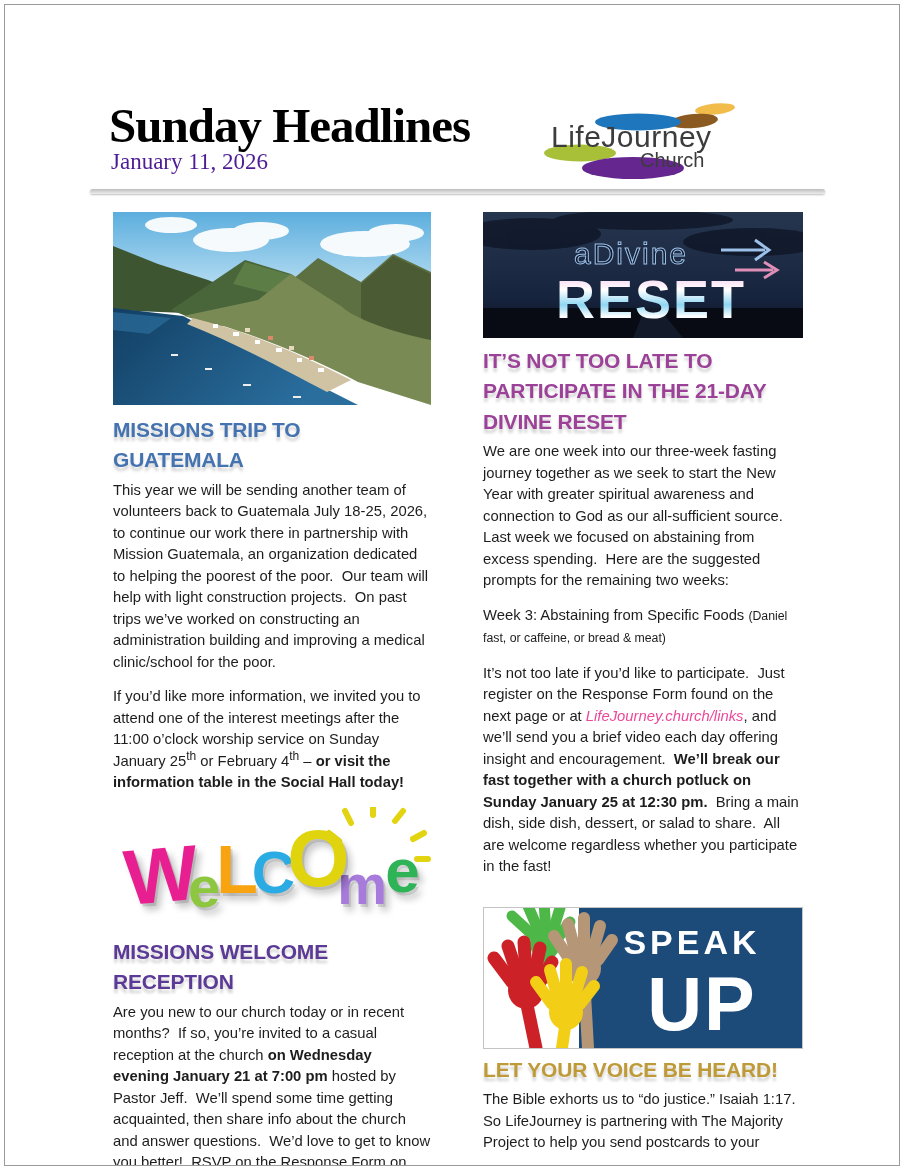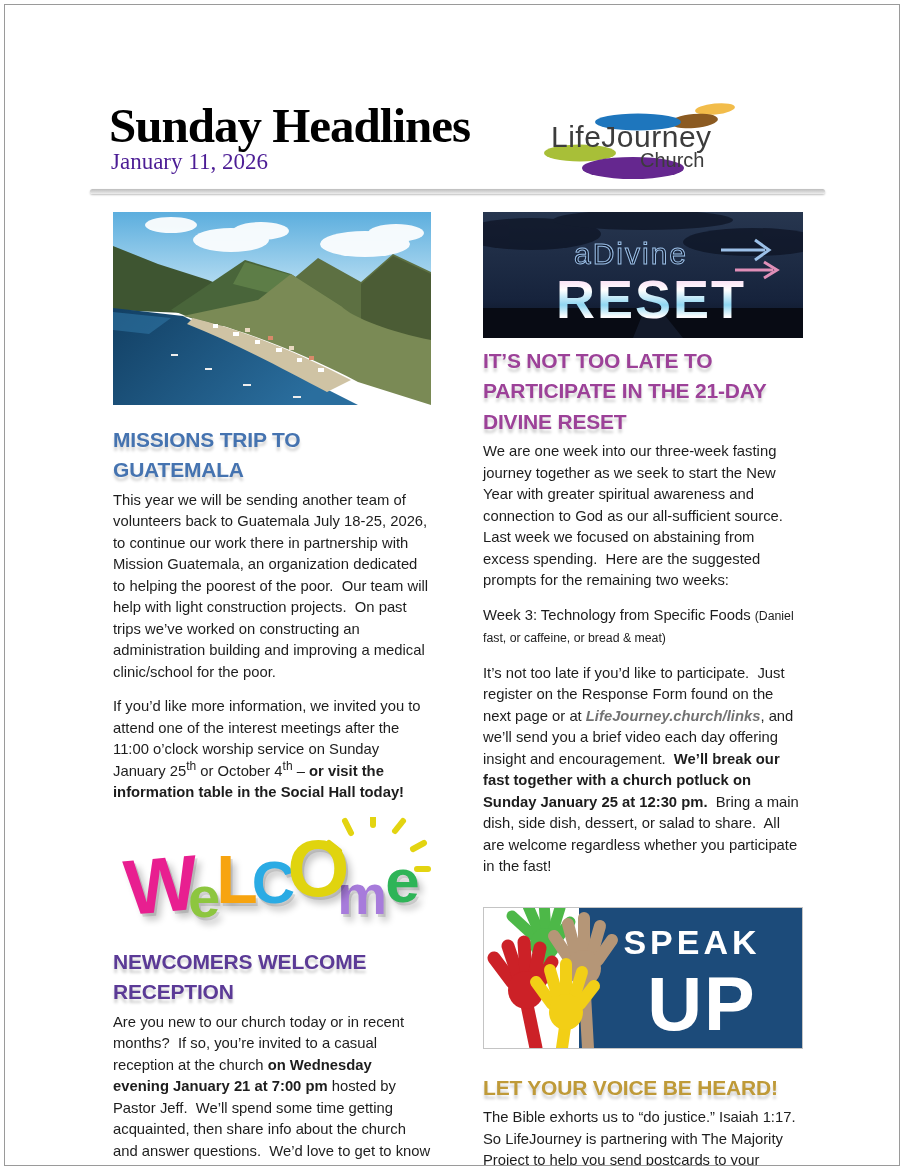--- a/index.html
+++ b/index.html
@@ -18,30 +18,30 @@
   
   .col{position:absolute;top:207px;}
   .col-left{left:108px;width:318px;}
   .col-right{left:478px;width:320px;}
 
   .photo{display:block;}
   .framed{border:1px solid #c4c4c4;}
 
   h2{margin:0 0 4px 0;font-size:21px;font-weight:700;letter-spacing:-0.2px;line-height:1.45;
      text-shadow:0 4px 3px rgba(0,0,0,0.18);}
-  .h-missions{margin-top:20px;}
+  .h-missions{margin-top:10px;}
   .h-newcomers{margin-top:2px;}
   .h-reset{margin-top:8px;margin-right:-14px;}
-  .h-voice{margin-top:24px;}
+  .h-voice{margin-top:6px;}
 
   .para{margin:0 0 13px 0;font-size:14.8px;line-height:21.5px;color:#1d1d1d;white-space:pre-wrap;}
   .para:last-child{margin-bottom:0;}
   .b{font-weight:700;}
   .small{font-size:12.3px;}
-  .link{color:#737373;font-weight:700;font-style:italic;}
+  .link{color:#ec4899;font-weight:400;font-style:italic;}
   sup{font-size:12px;line-height:0;}
 
   
   .welcome-art{position:relative;height:128px;margin:8px 0 0 0;display:flex;
     justify-content:center;align-items:center;overflow:hidden;}
   .wl{font-weight:800;line-height:1;display:inline-block;
       text-shadow:2px 3px 0 rgba(0,0,0,0.12),5px 7px 7px rgba(0,0,0,0.22);}
   .wl-0{font-size:78px;transform:rotate(-5deg) translateY(4px);}
   .wl-1{font-size:58px;transform:translateY(16px);margin-left:-10px;}
   .wl-2{font-size:68px;transform:translateY(-2px);margin-left:-4px;}
@@ -120,21 +120,21 @@
       <g fill="#eeeeee">
         <rect x="58" y="142" width="7" height="2"></rect>
           <rect x="92" y="156" width="7" height="2"></rect>
         <rect x="130" y="172" width="8" height="2"></rect>
           <rect x="180" y="184" width="8" height="2"></rect>
       </g>
     </svg>
 
     <h2 class="h-missions" style="color: rgb(69, 115, 176);">MISSIONS TRIP TO GUATEMALA</h2>
     <p class="para"><span>This year we will be sending another team of volunteers back to Guatemala July 18-25, 2026, to continue our work there in partnership with Mission Guatemala, an organization dedicated to helping the poorest of the poor.  Our team will help with light construction projects.  On past trips we’ve worked on constructing an administration building and improving a medical clinic/school for the poor.</span></p>
-    <p class="para"><span>If you’d like more information, we invited you to attend one of the interest meetings after the 11:00 o’clock worship service on Sunday January 25</span><sup>th</sup><span> or October 4</span><sup>th</sup><span> – </span><span class="b">or visit the information table in the Social Hall today!</span></p>
+    <p class="para"><span>If you’d like more information, we invited you to attend one of the interest meetings after the 11:00 o’clock worship service on Sunday January 25</span><sup>th</sup><span> or February 4</span><sup>th</sup><span> – </span><span class="b">or visit the information table in the Social Hall today!</span></p>
 
     <div class="welcome-art">
       <svg class="sun-rays" width="110" height="70" viewBox="0 0 110 70">
         <g stroke="#e3d411" stroke-width="6" stroke-linecap="round">
           <line x1="18" y1="40" x2="8" y2="32"></line>
             <line x1="30" y1="22" x2="24" y2="10"></line>
           <line x1="52" y1="14" x2="52" y2="4"></line>
             <line x1="74" y1="20" x2="82" y2="10"></line>
           <line x1="92" y1="38" x2="103" y2="32"></line>
             <line x1="96" y1="58" x2="107" y2="58"></line>
@@ -144,21 +144,21 @@
           <span class="wl wl-0" style="color: rgb(232, 31, 144);">W</span>
           <span class="wl wl-1" style="color: rgb(141, 198, 63);">e</span>
           <span class="wl wl-2" style="color: rgb(247, 164, 16);">L</span>
           <span class="wl wl-3" style="color: rgb(42, 171, 228);">C</span>
           <span class="wl wl-4" style="color: rgb(224, 212, 14);">O</span>
           <span class="wl wl-5" style="color: rgb(167, 123, 219);">m</span>
           <span class="wl wl-6" style="color: rgb(46, 180, 87);">e</span>
         </span>
     </div>
 
-    <h2 class="h-newcomers" style="color: rgb(91, 58, 150);">NEWCOMERS WELCOME RECEPTION</h2>
+    <h2 class="h-newcomers" style="color: rgb(91, 58, 150);">MISSIONS WELCOME RECEPTION</h2>
     <p class="para"><span>Are you new to our church today or in recent months?  If so, you’re invited to a casual reception at the church </span><span class="b">on Wednesday evening January 21 at 7:00 pm</span><span> hosted by Pastor Jeff.  We’ll spend some time getting acquainted, then share info about the church and answer questions.  We’d love to get to know you better!  RSVP on the Response Form on the next page or at </span><span class="link">LifeJourney.church/links</span><span class="b">.</span></p>
   </div>
 
   <div class="col col-right">
 
     <svg class="photo" width="320" height="126" viewBox="0 0 320 126">
       <defs>
         <linearGradient id="nightsky" x1="0" y1="0" x2="0" y2="1">
           <stop offset="0" stop-color="#27364f"></stop>
             <stop offset="0.7" stop-color="#16233c"></stop>
@@ -189,21 +189,21 @@
         <g stroke="#e08fb8">
             <line x1="252" y1="58" x2="290" y2="58"></line>
             <polyline points="281,50 294,58 281,66"></polyline>
           </g>
       </g>
       <text x="168" y="106" text-anchor="middle" font-size="54" font-weight="800" font-family="Liberation Sans, sans-serif" fill="url(#resetfill)" letter-spacing="2">RESET</text>
     </svg>
 
     <h2 class="h-reset" style="color: rgb(156, 65, 152);">IT’S NOT TOO LATE TO PARTICIPATE IN THE 21-DAY DIVINE RESET</h2>
     <p class="para"><span>We are one week into our three-week fasting journey together as we seek to start the New Year with greater spiritual awareness and connection to God as our all-sufficient source.  Last week we focused on abstaining from excess spending.  Here are the suggested prompts for the remaining two weeks:</span></p>
-    <p class="para"><span>Week 3: Technology from Specific Foods </span><span class="small">(Daniel fast, or caffeine, or bread &amp; meat)</span></p>
+    <p class="para"><span>Week 3: Abstaining from Specific Foods </span><span class="small">(Daniel fast, or caffeine, or bread &amp; meat)</span></p>
     <p class="para"><span>It’s not too late if you’d like to participate.  Just register on the Response Form found on the next page or at </span><span class="link">LifeJourney.church/links</span><span>, and we’ll send you a brief video each day offering insight and encouragement.  </span><span class="b">We’ll break our fast together with a church potluck on Sunday January 25 at 12:30 pm.</span><span>  Bring a main dish, side dish, dessert, or salad to share.  All are welcome regardless whether you participate in the fast!</span></p>
 
     <div class="spacer16"></div>
 
     <svg class="photo framed" width="318" height="140" viewBox="0 0 318 140">
       <rect width="318" height="140" fill="#ffffff"></rect>
       <rect x="95" width="223" height="140" fill="#1c4b7a"></rect>
 
       <g>
         <g stroke="#4db848" stroke-width="11" stroke-linecap="round">

